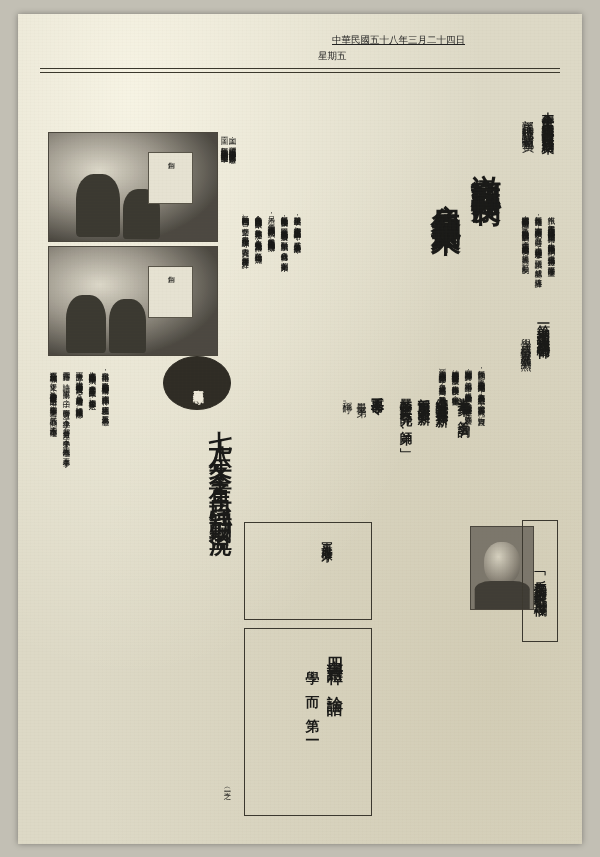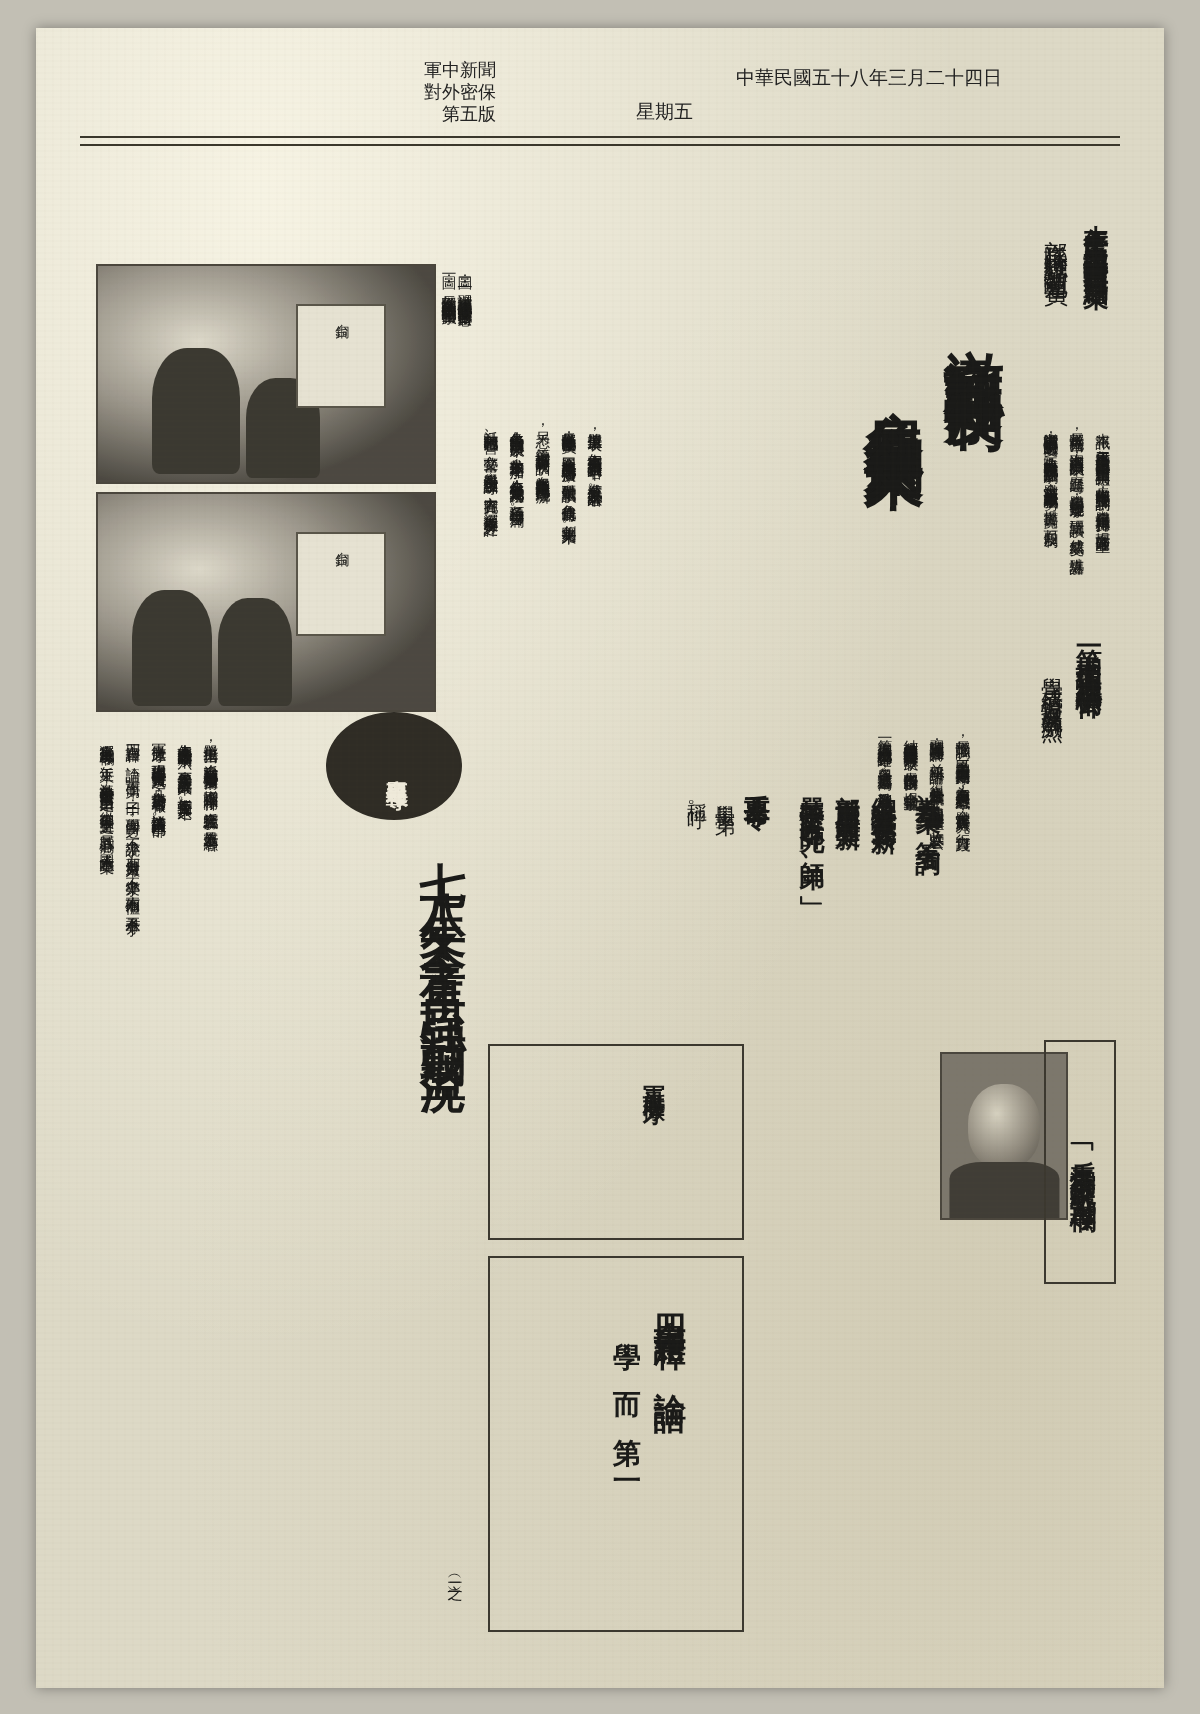--- a/index.html
+++ b/index.html
@@ -73,25 +73,26 @@
     position: absolute;
     left: 120px; top: 3px;
     width: 110px;
     text-align: right;
     font-size: 9px;
     line-height: 11px;
     color: #222;
   }
   #issue-date {
     position: absolute;
-    left: 350px; top: 6px;
+    left: 314px; top: 6px;
     font-size: 9.5px;
     line-height: 12px;
     color: #222;
     text-align: right;
+    text-decoration: underline;
   }
   #issue-no {
     position: absolute;
     left: 300px; top: 22px;
     font-size: 9.5px;
     color: #222;
   }
   #masthead hr.rule {
     position: absolute;
     left: 22px; right: 22px;
@@ -336,25 +337,20 @@
     letter-spacing: 1px;
   }
 </style>
 </head>
 <body>
 
 <div id="page">
   <div id="sheet">
 
     <div id="masthead">
-      <div id="edition-left">
-        <div style="white-space:pre-line;">軍中新聞
-對外密保</div>
-        <div>第五版</div>
-      </div>
       <div id="issue-no">星期五</div>
       <div id="issue-date">中華民國五十八年三月二十四日</div>
       <hr class="rule" style="top:40px;">
       <hr class="rule" style="top:44px; border-top-width:0.6px;">
     </div>
 
     <div class="vtext serif" id="kicker">本年度三民主義講習班昨日圓滿結束</div>
     <div class="vtext serif" id="subkicker">部隊長特總結講話並勉學員</div>
     <div class="vtext" id="headline1">澈底認知起而反制</div>
     <div class="vtext" id="headline2">肩負使命共創未來</div>

